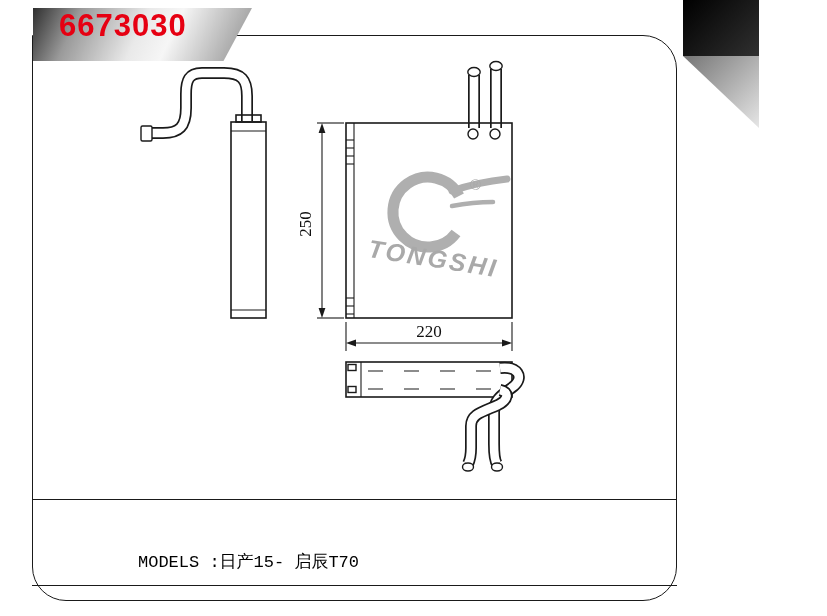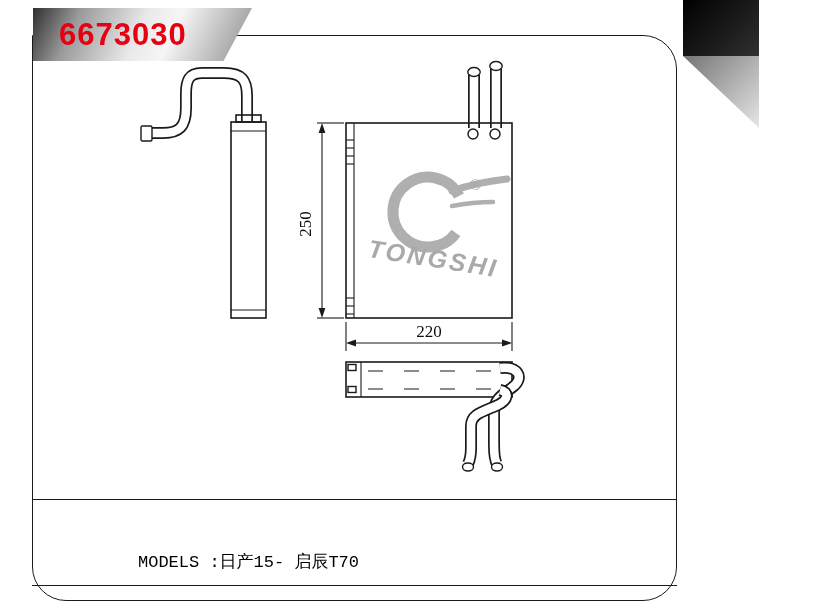--- a/index.html
+++ b/index.html
@@ -11,21 +11,21 @@
   .frame{position:absolute;left:32px;top:35px;width:645px;height:566px;
          border:1.6px solid #1a1a1a;border-radius:0 34px 34px 34px;box-sizing:border-box;}
   .sep{position:absolute;left:32px;width:645px;height:0;border-top:1.6px solid #1a1a1a;}
   .sep-upper{top:499px;}
   .sep-lower{top:585px;}
 
   
   .banner{position:absolute;left:33px;top:8px;width:219px;height:53px;
           clip-path:polygon(0 0,100% 0,87% 100%,0 100%);
           background:linear-gradient(115deg,#2f2f2f 0%,#9a9a9a 20%,#e9e9e9 48%,#f6f6f6 62%,#8d8d8d 100%);
-          display:flex;align-items:center;padding-left:26px;box-sizing:border-box;}
+          display:flex;align-items:flex-start;padding-left:26px;box-sizing:border-box;}
   .banner span{color:#e60012;font-size:31px;font-weight:bold;letter-spacing:1px;}
 
   
   .corner-black{position:absolute;left:683px;top:0;width:76px;height:56px;
                 background:linear-gradient(135deg,#000,#303030);}
   .corner-tail{position:absolute;left:683px;top:56px;width:76px;height:72px;
                clip-path:polygon(0 0,100% 0,100% 100%);
                background:linear-gradient(135deg,#757575,#e6e6e6);}
 
   

